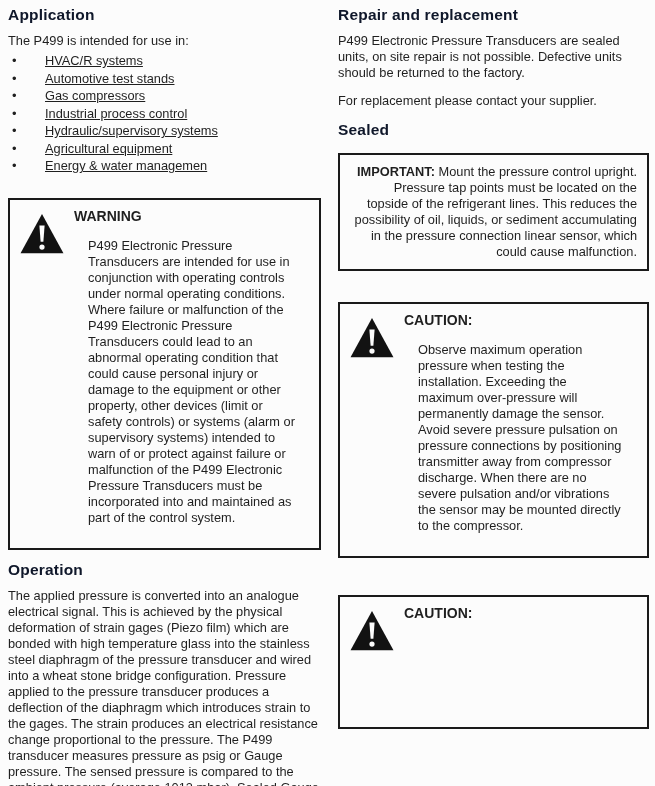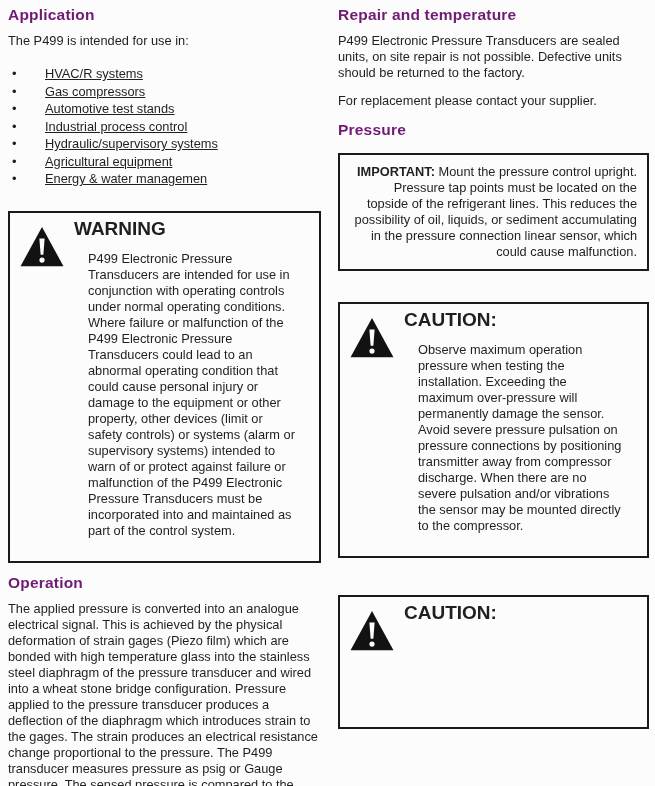--- a/index.html
+++ b/index.html
@@ -9,21 +9,21 @@
     font-family: "Liberation Sans", sans-serif;
     color: #1f1f1f;
     position: relative;
     overflow: hidden;
   }
   .col { position: absolute; top: 6px; }
   .col-left  { left: 8px;   width: 313px; }
   .col-right { left: 338px; width: 311px; }
 
   h2.sect {
-    font-size: 15.5px; font-weight: bold; color: #701a75;
+    font-size: 15.5px; font-weight: bold; color: #0f172a;
     margin: 0 0 9px 0; letter-spacing: .2px;
   }
   p.body {
     font-size: 12.8px; line-height: 16px; margin: 0 0 12px 0;
   }
   ul.bullets {
     list-style: none; margin: 2px 0 16px 0; padding: 0;
   }
   ul.bullets li {
     position: relative; padding-left: 37px;
@@ -40,21 +40,21 @@
     display: flex; align-items: flex-start;
     padding: 8px 8px 8px 0;
     box-sizing: border-box;
   }
   .alertbox .icon-cell {
     flex: 0 0 64px; display: flex; justify-content: center;
     padding-top: 4px;
   }
   .alertbox .text-cell { flex: 1; }
   .alertbox .alert-title {
-    font-size: 19px; font-weight: bold; line-height: 16px; margin: 0;
+    font-size: 14px; font-weight: bold; line-height: 16px; margin: 0;
   }
   .alertbox .alert-body {
     font-size: 12.8px; line-height: 16px; margin: 14px;
   }
 
   .plainbox {
     border: 2px solid #1a1a1a;
     background: #fcfcfc;
     padding: 9px 10px;
     box-sizing: border-box;
@@ -69,26 +69,26 @@
   .box-caution2 { min-height: 134px; }
 
   .tri { display: block; }
 </style>
 </head>
 <body>
 
 <div class="col col-left">
 
   <h2 class="sect">Application</h2>
-  <p class="body" style="margin-bottom:16px;">The P499 is intended for use in:</p>
+  <p class="body" style="margin-bottom:3px;">The P499 is intended for use in:</p>
 
   <ul class="bullets">
     <li>HVAC/R systems</li>
+    <li>Automotive test stands</li>
     <li>Gas compressors</li>
-    <li>Automotive test stands</li>
     <li>Industrial process control</li>
     <li>Hydraulic/supervisory systems</li>
     <li>Agricultural equipment</li>
     <li>Energy &amp; water managemen</li>
   </ul>
 
   <div class="alertbox mb-warning">
     <div class="icon-cell">
       <svg class="tri" width="46" height="44" viewBox="0 0 60 56" aria-hidden="true">
         <path d="M30 2 L58 53 L2 53 Z" fill="#121212"></path>
@@ -102,25 +102,25 @@
     </div>
   </div>
 
   <h2 class="sect mb-operation-h">Operation</h2>
   <p class="body">The applied pressure is converted into an analogue electrical signal. This is achieved by the physical deformation of strain gages (Piezo film) which are bonded with high temperature glass into the stainless steel diaphragm of the pressure transducer and wired into a wheat stone bridge configuration. Pressure applied to the pressure transducer produces a deflection of the diaphragm which introduces strain to the gages. The strain produces an electrical resistance change proportional to the pressure. The P499 transducer measures pressure as psig or Gauge pressure. The sensed pressure is compared to the ambient pressure (average 1013 mbar). Sealed Gauge (bars) type Transducers and Absolute type Transmitters (bars) can be setup on</p>
 
 </div>
 
 <div class="col col-right">
 
-  <h2 class="sect">Repair and temperature</h2>
+  <h2 class="sect">Repair and replacement</h2>
   <p class="body">P499 Electronic Pressure Transducers are sealed units, on site repair is not possible. Defective units should be returned to the factory.</p>
   <p class="body">For replacement please contact your supplier.</p>
 
-  <h2 class="sect" style="margin-bottom:0;">Pressure</h2>
+  <h2 class="sect" style="margin-bottom:0;">Sealed</h2>
 
   <div class="plainbox box-important">
     <p><span class="lead">IMPORTANT:</span><span>  Mount the pressure control upright. Pressure tap points must be located on the topside of the refrigerant lines. This reduces the possibility of oil, liquids, or sediment accumulating in the pressure connection linear sensor, which could cause malfunction.</span></p>
   </div>
 
   <div class="alertbox box-caution1">
     <div class="icon-cell">
       <svg class="tri" width="46" height="44" viewBox="0 0 60 56" aria-hidden="true">
         <path d="M30 2 L58 53 L2 53 Z" fill="#121212"></path>
         <polygon points="26.6,17 33.4,17 31.8,38 28.2,38" fill="#fcfcfc"></polygon>

